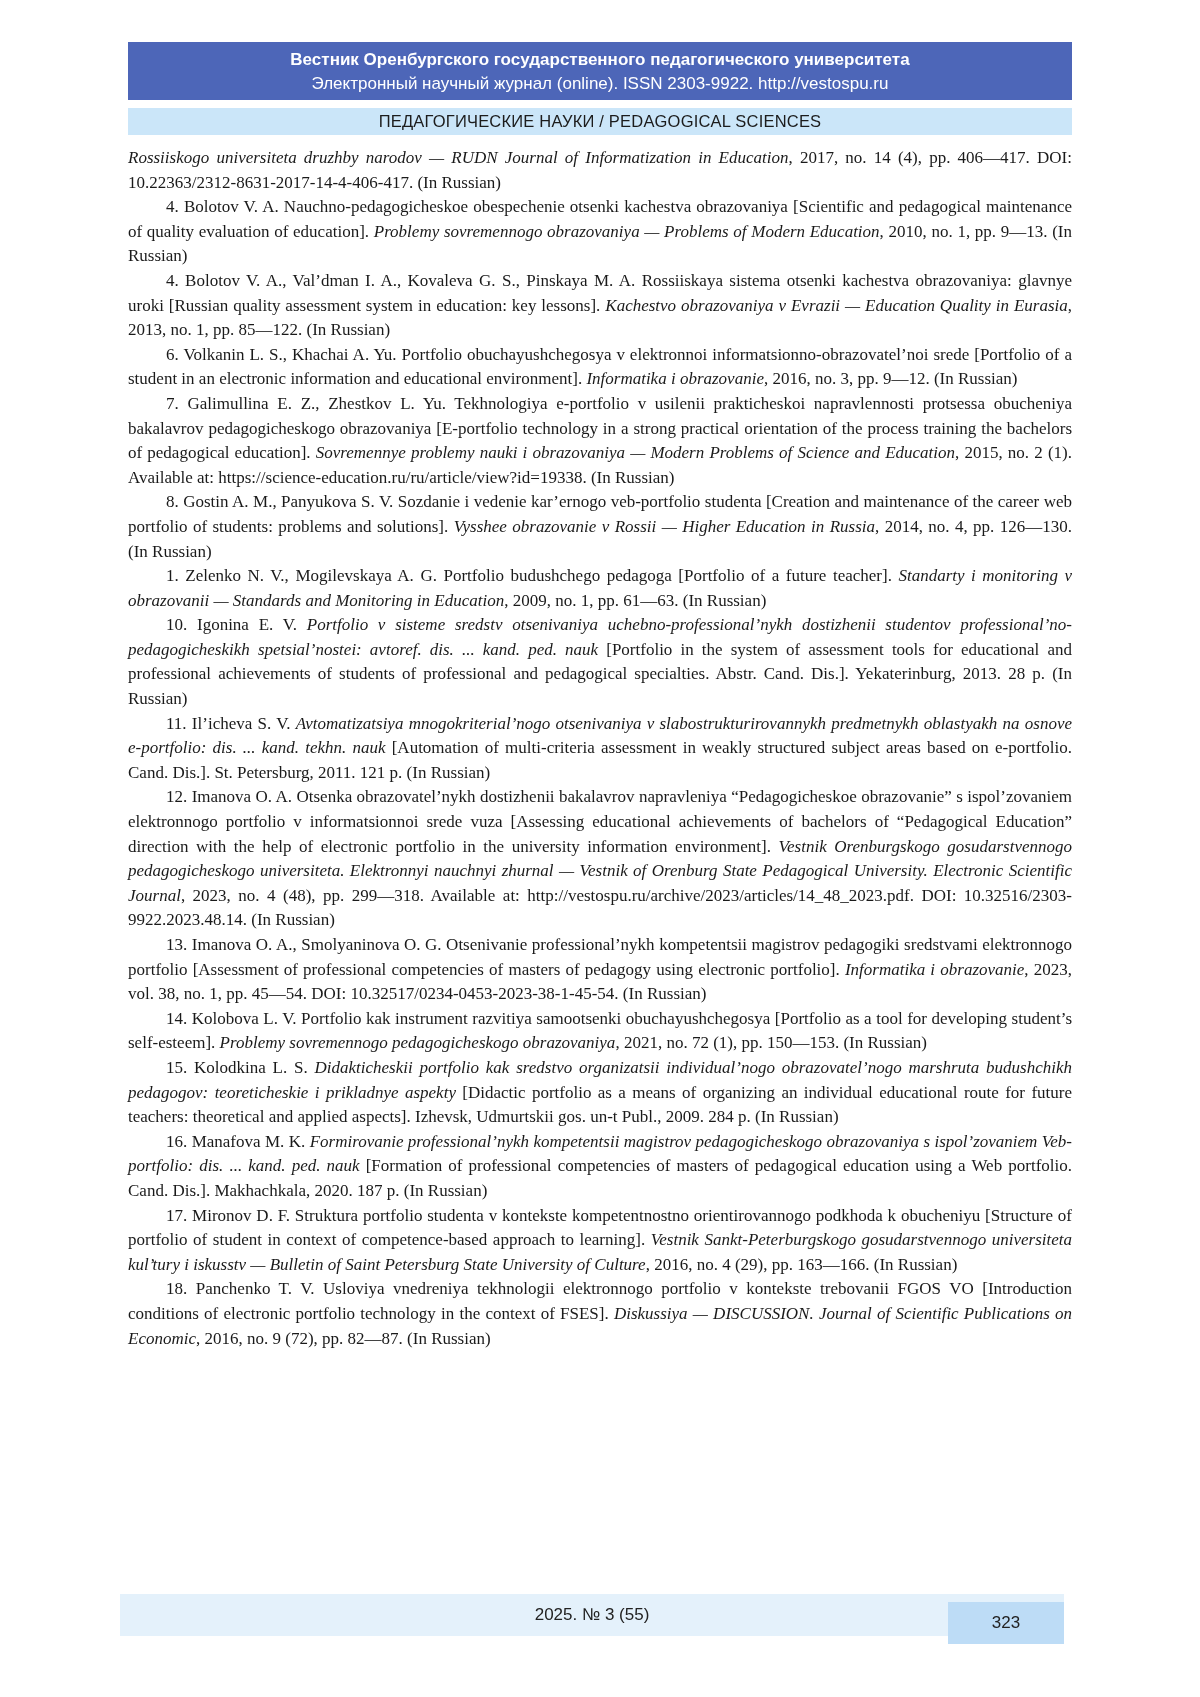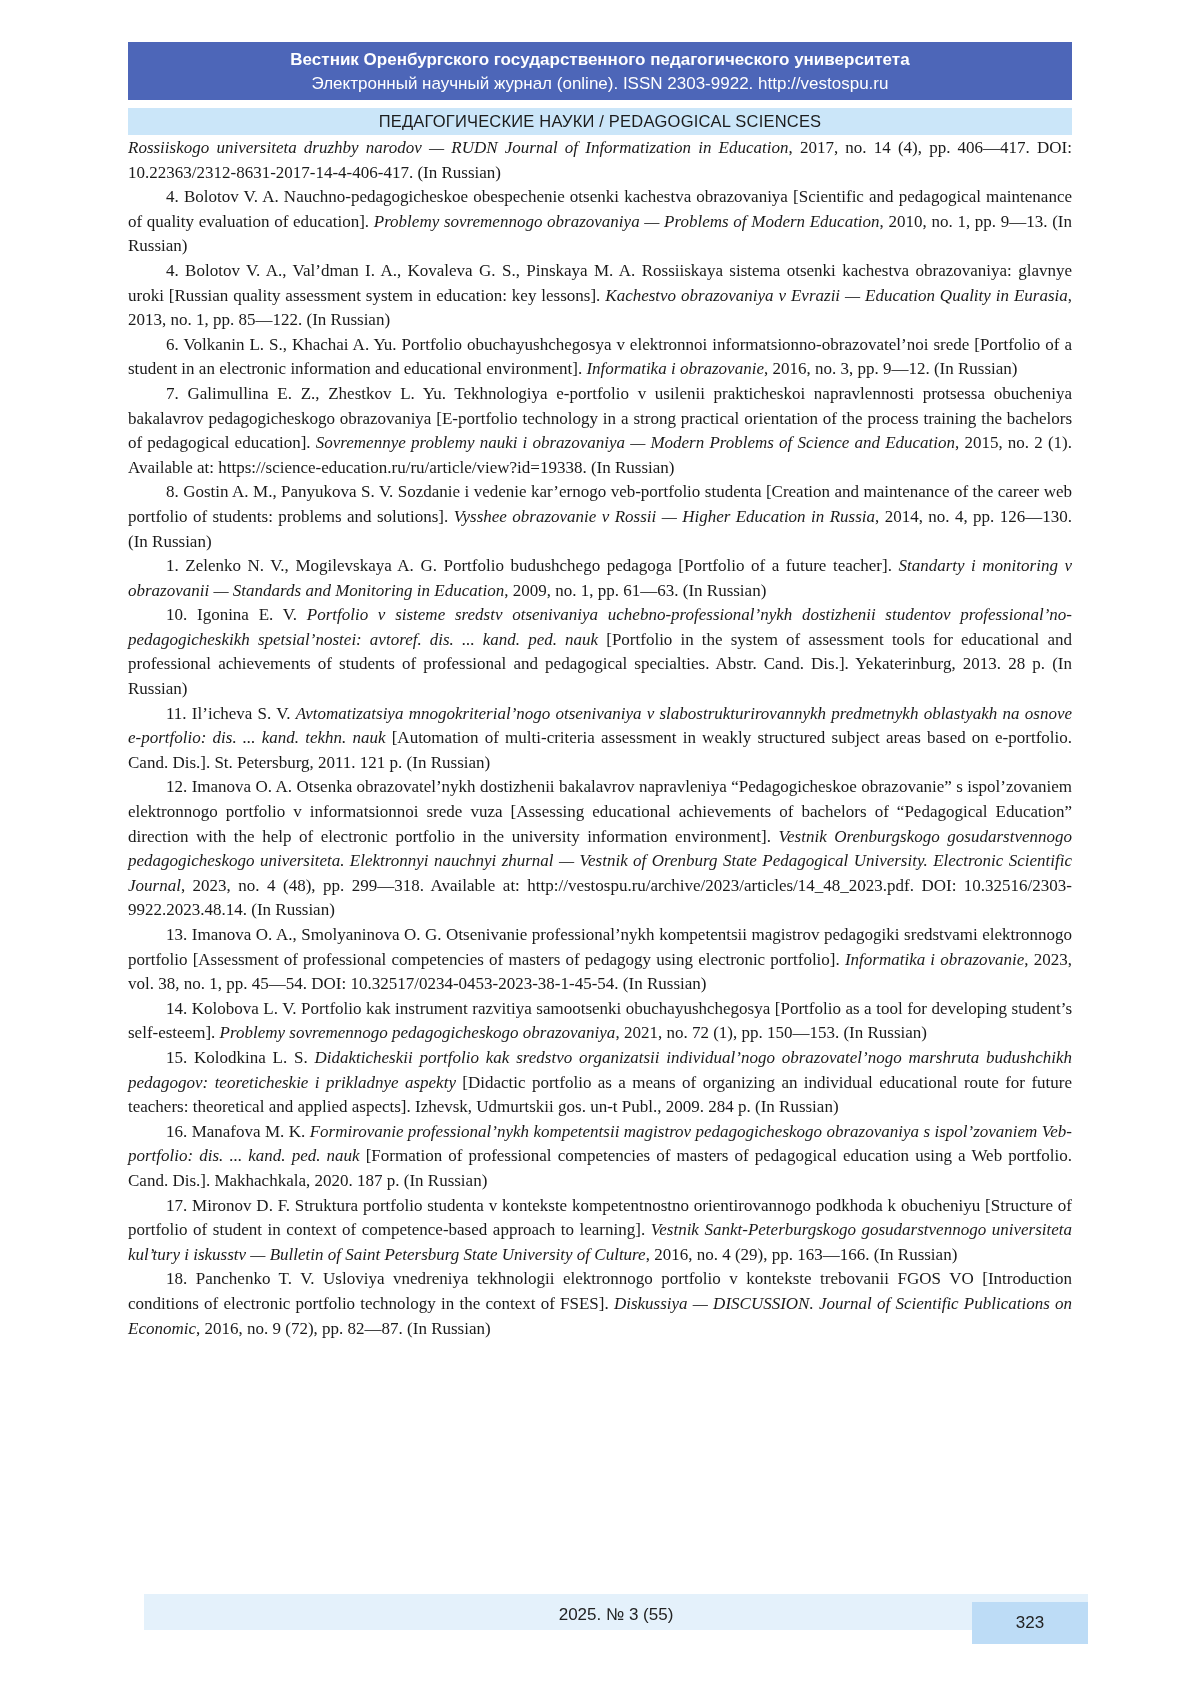--- a/index.html
+++ b/index.html
@@ -23,29 +23,29 @@
     text-align:center;gap:3px;
   }
   .j-title{font-size:17px;font-weight:bold;line-height:22px;}
   .j-sub{font-size:17px;line-height:20px;}
   .band-section{
     margin-top:8px;width:944px;height:27px;background:var(--section-bg);
     display:flex;align-items:center;justify-content:center;
     font-family:"Liberation Sans",sans-serif;font-size:16.5px;
     color:var(--section-text);letter-spacing:.2px;
   }
-  .refs{margin-top:1px;width:944px;}
+  .refs{margin-top:11px;width:944px;}
   .ref{
     font-size:17px;line-height:24.6px;text-align:justify;
     text-indent:38px;color:var(--body-text);
   }
   .ref.cont{text-indent:0;}
   .ref .it{font-style:italic;}
   .band-footer{
-    position:absolute;left:144px;top:1594px;width:944px;height:36px;
+    position:absolute;left:120px;top:1594px;width:944px;height:42px;
     background:var(--footer-band);display:flex;align-items:stretch;
     font-family:"Liberation Sans",sans-serif;font-size:17px;color:#222;
   }
   .issue{
     position:absolute;left:0;top:0;width:944px;height:42px;
     display:flex;align-items:center;justify-content:center;
   }
   .pagenum{
     position:absolute;right:0;top:0;width:116px;height:42px;
     background:var(--page-box);

